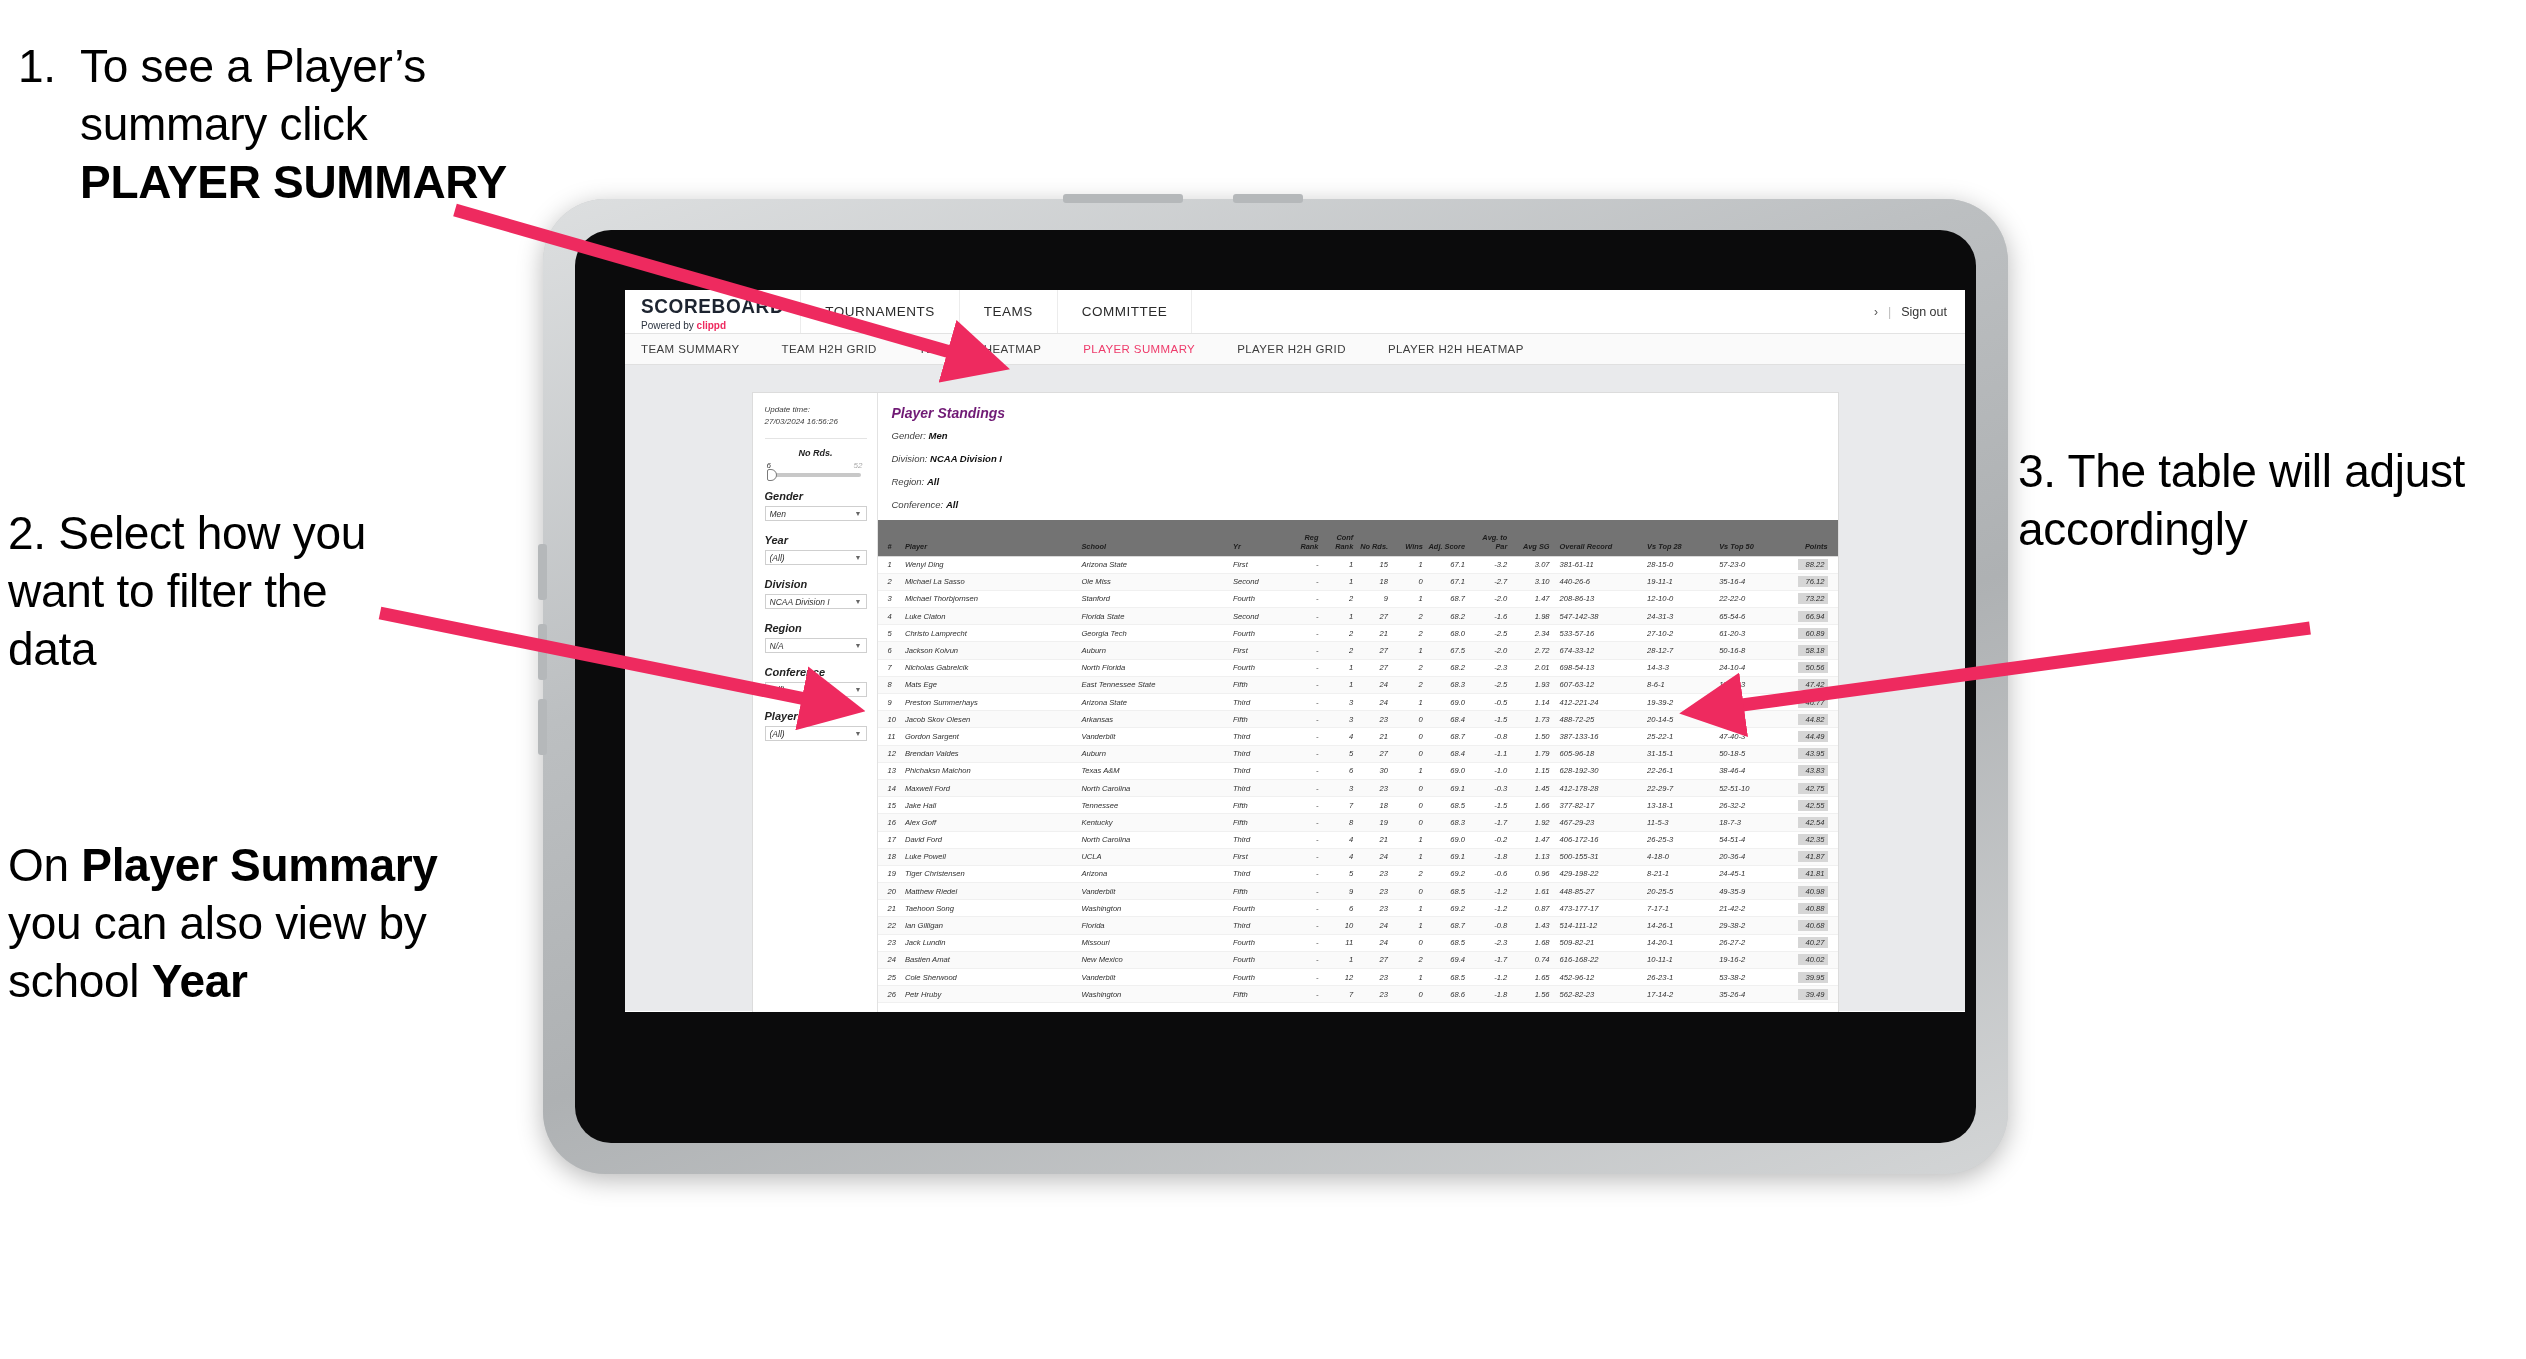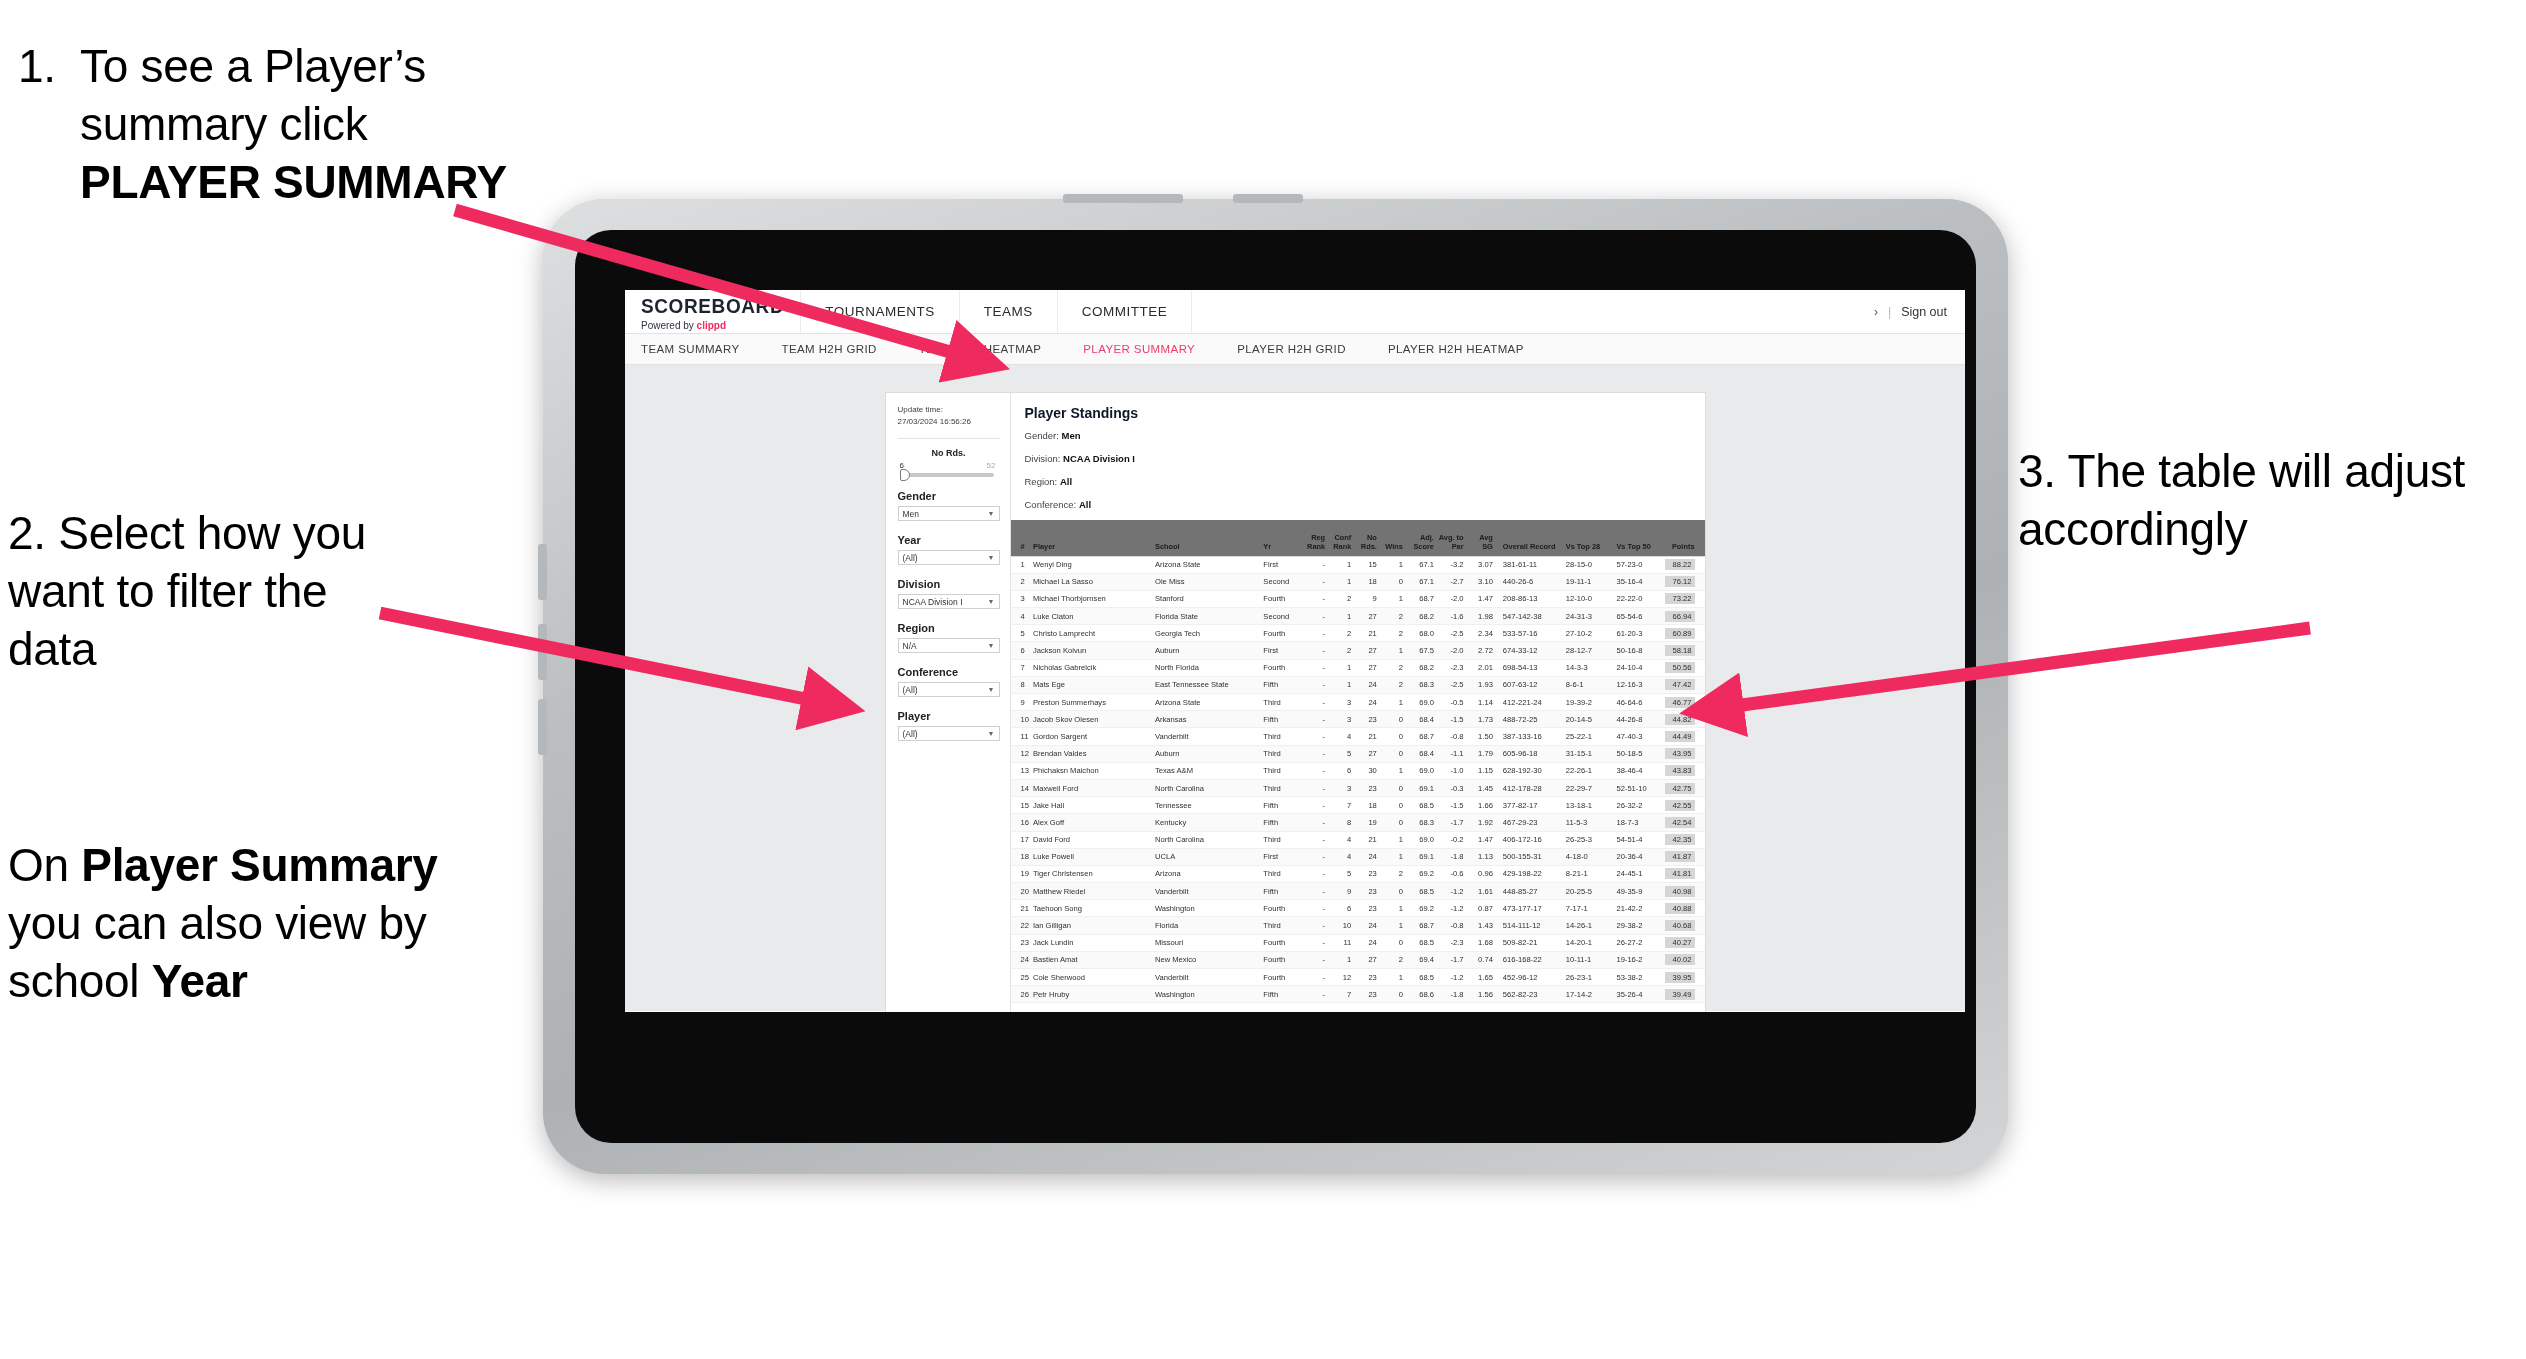--- a/index.html
+++ b/index.html
@@ -62,22 +62,22 @@
   
   .subnav { height:31px; background:#fafafa; border-bottom:1px solid #e0e0e0;
             display:flex; align-items:center; padding-left:16px; gap:0; }
   .subnav .si { font-size:11.5px; color:#3c3c3c; letter-spacing:0.4px; padding:0 20px 0 0;
                 margin-right:22px; }
   .subnav .si.active { color:#ee3b6b; }
 
   
   .workspace { background:#e9eaec; height:calc(100% - 76px); padding:28px 0 0 0;
                display:flex; justify-content:center; }
-  .sheet { width:819px; background:#ffffff; height:652px; display:flex;
-           box-shadow:0 0 0 1px #dcdcdc; }
+  .sheet { width:1085px; background:#ffffff; height:652px; display:flex;
+           box-shadow:0 0 0 1px #dcdcdc;font-style:italic; }
 
   
   .filters { width:125px; border-right:1px solid #e2e2e2; padding:11px 10px 0 12px;
              font-size:8.5px; color:#333; }
   .upd { font-size:8px; color:#3d3d3d; line-height:1.45; }
   .hr { height:1px; background:#e4e4e4; margin:11px 0 9px 0; }
   .fgroup { margin-bottom:13px; }
   .fgroup .flabel { font-size:11px; font-weight:700; color:#222; margin-bottom:4px; }
   .fsel { height:15px; border:1px solid #cfcfcf; background:#fff; font-size:8.5px;
           color:#333; display:flex; align-items:center; padding:0 4px; position:relative; }
@@ -87,21 +87,21 @@
   .sl-title { font-size:9px; font-weight:700; color:#222; margin-bottom:3px; }
   .sl-vals { display:flex; justify-content:space-between; font-size:8px; padding:0 4px 3px 2px; }
   .sl-vals .lo { color:#333; } .sl-vals .hi { color:#a9a9a9;padding-left:10px; }
   .sl-track { height:4px; background:#c8c8c8; border-radius:2px; margin:0 6px 0 4px;
               position:relative; }
   .sl-knob { position:absolute; left:-2px; top:-4px; width:10px; height:12px;
              background:#fff; border:1.5px solid #7a7a7a; border-radius:2px 6px 6px 2px; }
 
   
   .tbl-area { flex:1; padding:12px 0 0 0; display:flex; flex-direction:column; }
-  .tbl-title { font-size:14px; font-weight:700; color:#0f172a; padding:0 0 9px 14px; }
+  .tbl-title { font-size:14px; font-weight:700; color:#701a75; padding:0 0 9px 14px; }
   .tbl-sub { display:flex; font-size:9.5px; color:#444; padding:0 0 10px 14px; gap:12px;flex-direction:column; }
   .tbl-sub .cell { width:155px; }
   .tbl-sub b { color:#111; font-weight:700; }
 
   table { border-collapse:collapse; width:100%; font-size:7.6px; }
   thead th { font-weight:700; color:#1c1c1c; font-size:7.4px; text-align:left;
              padding:3px 2px 4px 2px; vertical-align:bottom; line-height:1.15;
              border-bottom:1px solid #d9d9d9; background:#737373; }
   tbody td { padding:2.6px 2px; color:#2f2f2f; border-bottom:1px solid #f0f0f0;
              white-space:nowrap; }

